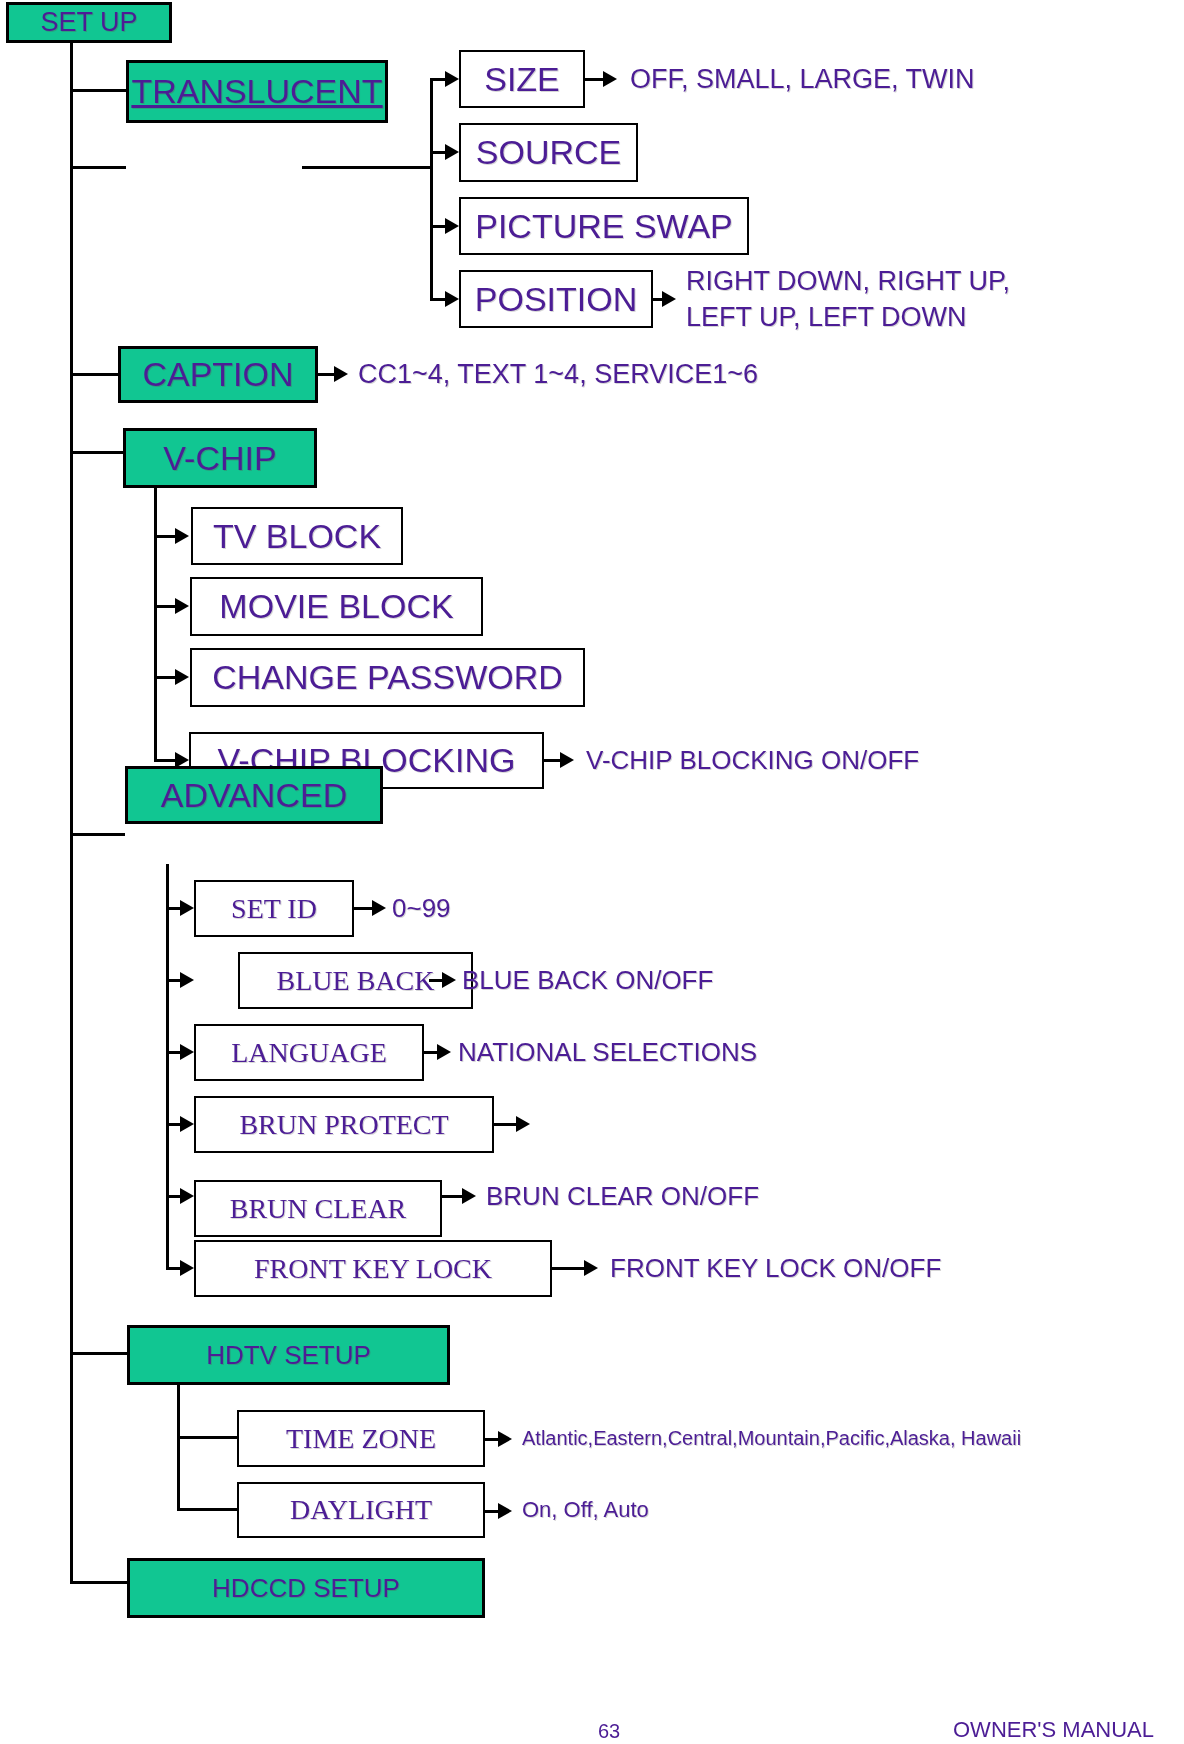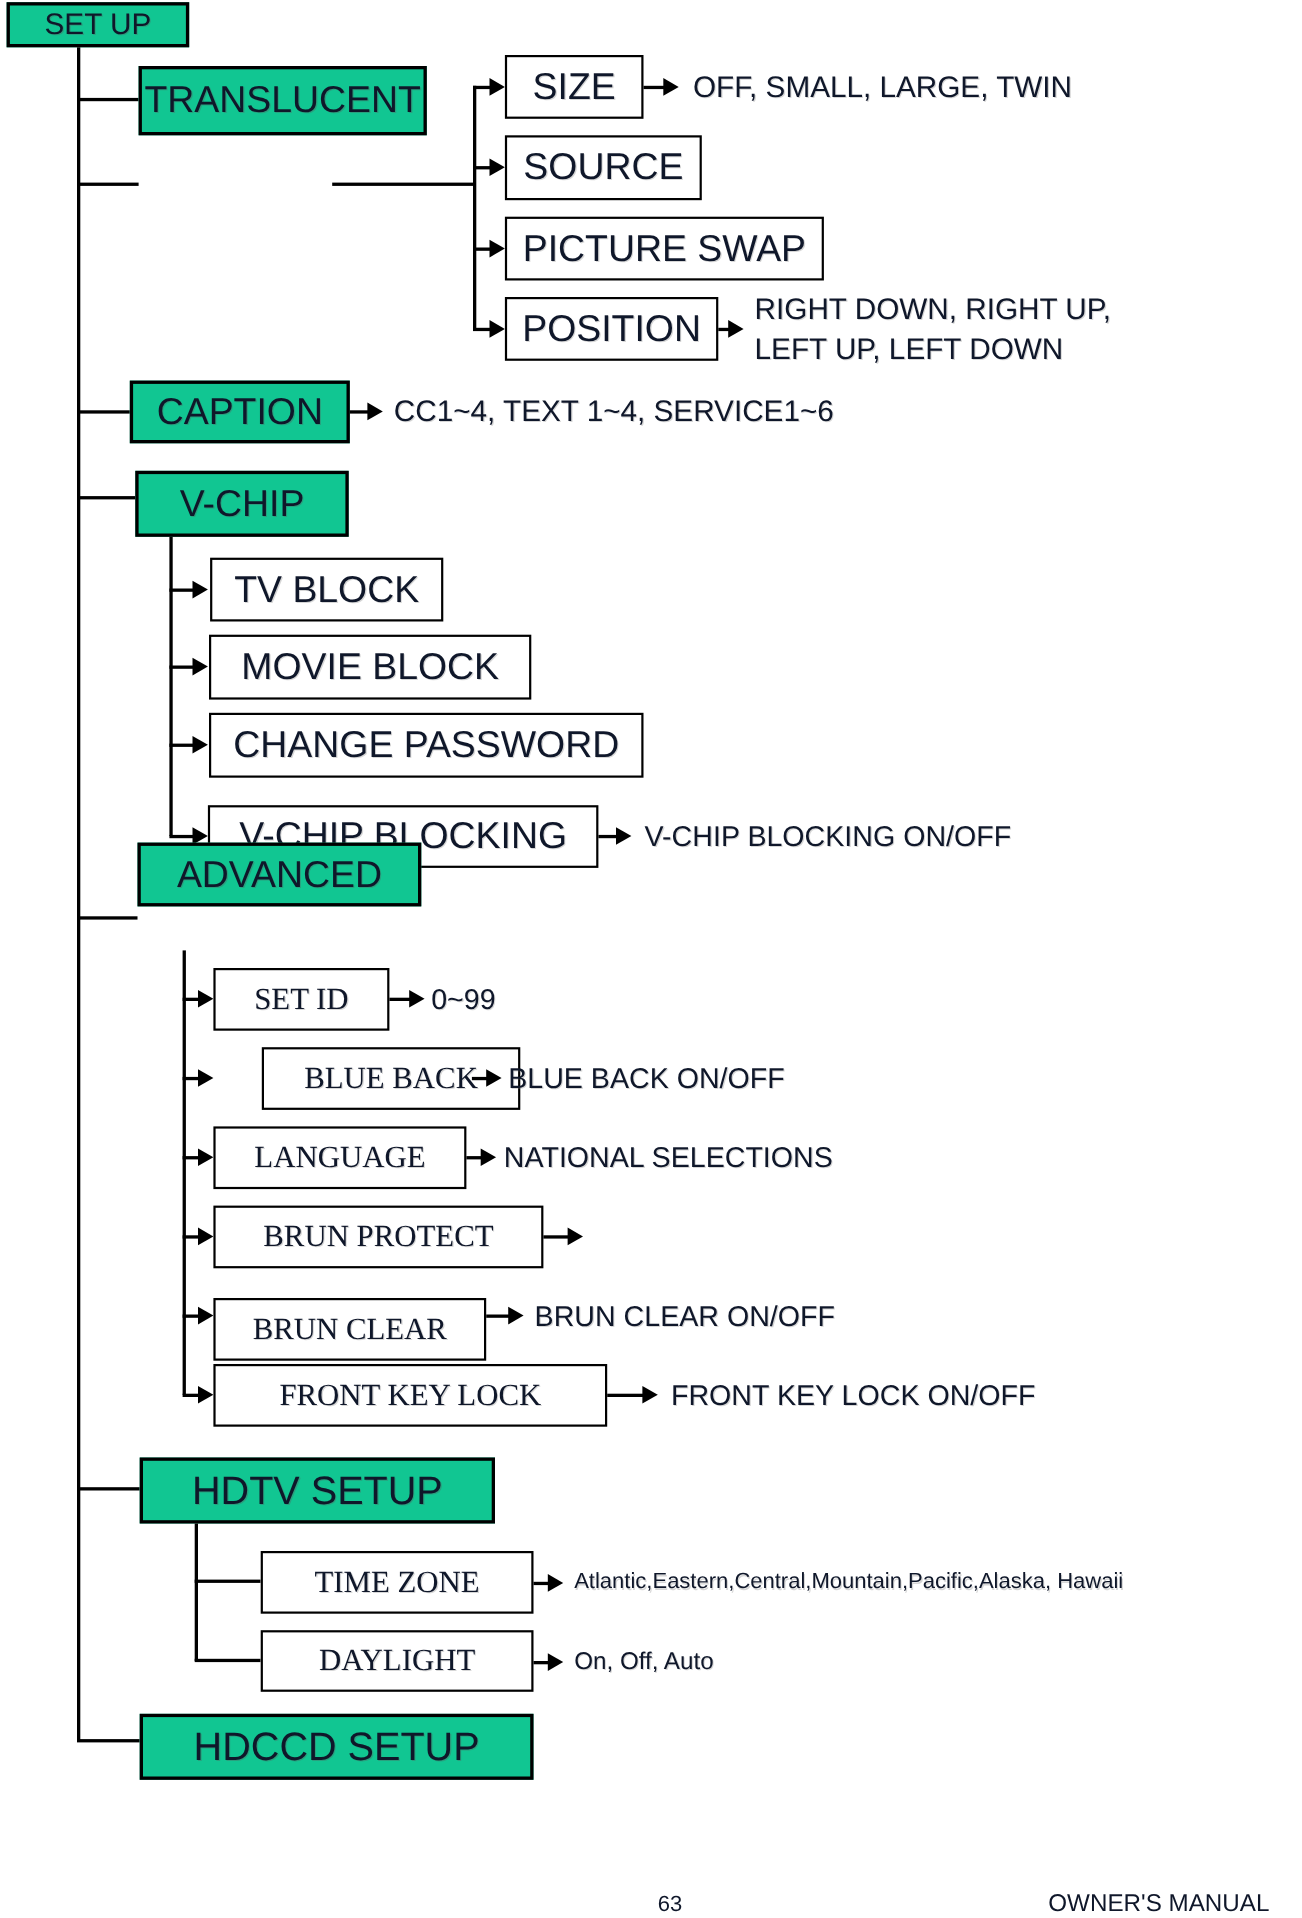--- a/index.html
+++ b/index.html
@@ -1,31 +1,31 @@
 <!DOCTYPE html>
 <html style="--green: #11C692;"><head>
 <meta charset="utf-8">
 <style>
   :root{ --green:#11C692; --ink:#000; }
   html,body{ margin:0; padding:0; background:#fff; }
   #page{
     position:relative; width:1184px; height:1744px; background:#ffffff;
-    font-family:"Liberation Sans", sans-serif; color:#0f172a; overflow:hidden;
+    font-family:"Liberation Sans", sans-serif; color:#4c1d95; overflow:hidden;
   }
   .gbox{
     position:absolute; background:var(--green); border:3px solid var(--ink);
     display:flex; align-items:center; justify-content:center;
     box-sizing:border-box; white-space:nowrap; text-shadow:1px 1px 0 rgba(90,90,90,.35);
   }
   .wbox{
     position:absolute; background:#fff; border:2.5px solid var(--ink);
     display:flex; align-items:center; justify-content:center;
     box-sizing:border-box; white-space:nowrap; text-shadow:1px 1px 0 rgba(120,120,120,.3);
   }
-  .f27{font-size:27px;} .f34{font-size:34px;} .f40{font-size:36px;}
+  .f27{font-size:27px;} .f34{font-size:34px;} .f40{font-size:26px;}
   .f28{font-size:28px;font-family:Liberation Serif, serif;} .f26{font-size:26px;} .f20{font-size:20px;} .f22{font-size:22px;}
   .hline,.vline{ position:absolute; background:var(--ink); }
   .hline{ height:2.5px; } .vline{ width:2.5px; }
   .ah{ 
     position:absolute; width:0; height:0;
     border-left:14px solid var(--ink);
     border-top:8px solid transparent; border-bottom:8px solid transparent;
   }
   .ann{
     position:absolute; display:flex; align-items:center; white-space:nowrap;
@@ -43,21 +43,21 @@
   <div class="vline" style="left:70px; top:43px; height:1540px;"></div>
 
   <div class="hline" style="left:70px; top:89px;  width:56px;"></div>
   <div class="hline" style="left:70px; top:166px; width:56px;"></div>
   <div class="hline" style="left:70px; top:373px; width:48px;"></div>
   <div class="hline" style="left:70px; top:451px; width:53px;"></div>
   <div class="hline" style="left:70px; top:833px; width:55px;"></div>
   <div class="hline" style="left:70px; top:1352px; width:57px;"></div>
   <div class="hline" style="left:70px; top:1581px; width:57px;"></div>
 
-  <div class="gbox f34" style="left:126px; top:60px;  width:262px; height:63px;">TRANSLUCENT</div>
+  <div class="gbox f34" style="left:126px; top:60px;  width:262px; height:63px;text-decoration:underline;">TRANSLUCENT</div>
 
   <div class="hline" style="left:302px; top:165.5px; width:130px; height:3px;"></div>
   <div class="vline" style="left:430px; top:78px; height:222px; width:3px;"></div>
 
   <div class="hline" style="left:430px; top:78px;  width:17px;"></div>
   <div class="ah" style="left:445px; top:71px;"></div>
   <div class="hline" style="left:430px; top:151px; width:17px;"></div>
   <div class="ah" style="left:445px; top:144px;"></div>
   <div class="hline" style="left:430px; top:225px; width:17px;"></div>
   <div class="ah" style="left:445px; top:218px;"></div>

